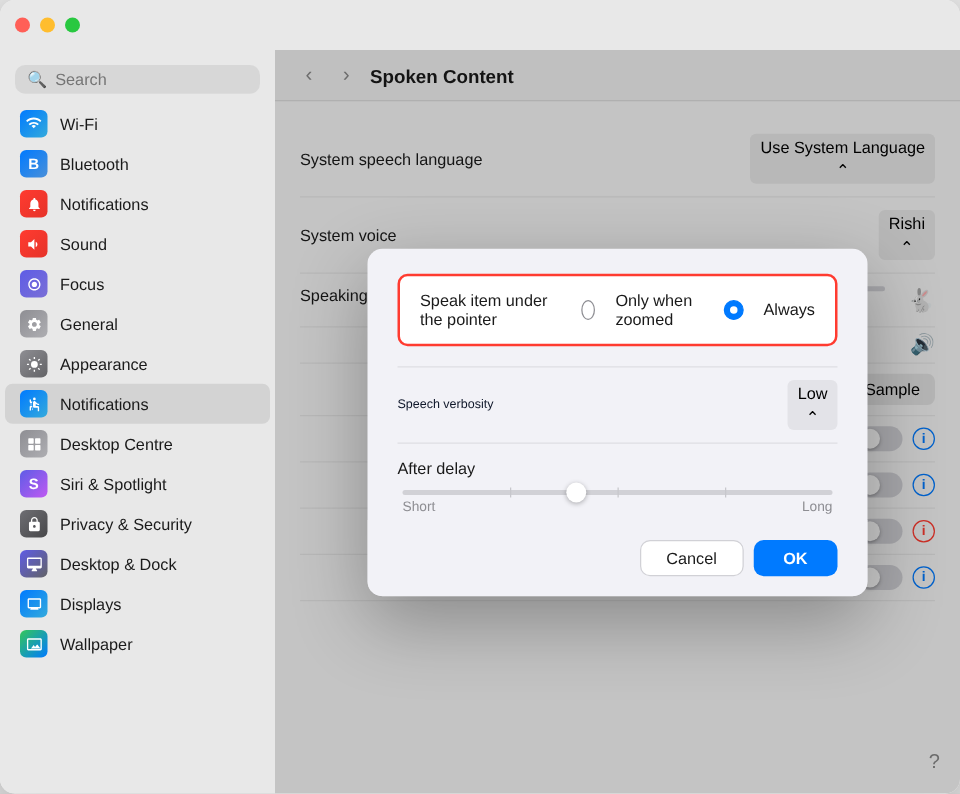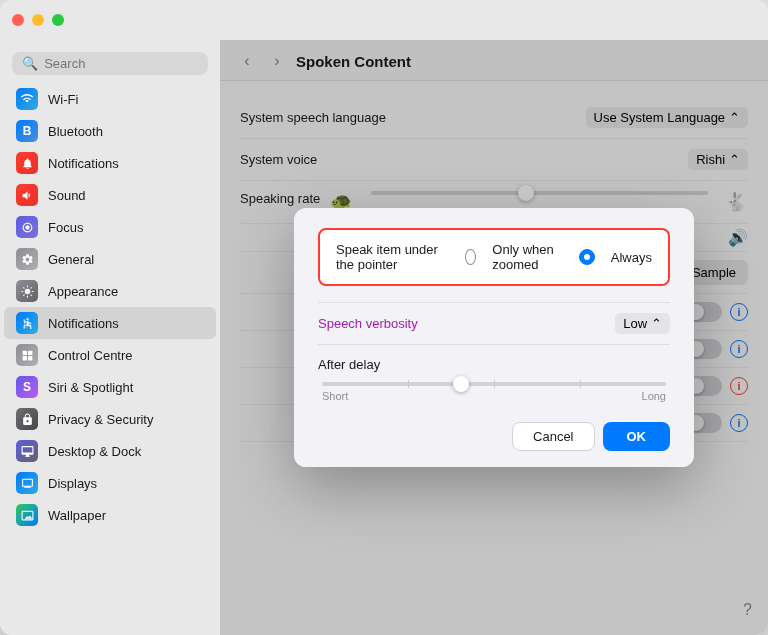--- a/index.html
+++ b/index.html
@@ -199,20 +199,21 @@
     .dropdown-btn {
       background: rgba(0,0,0,0.06);
       border: none;
       border-radius: 5px;
       padding: 3px 8px;
       font-size: 13px;
       cursor: pointer;
       display: flex;
       align-items: center;
       gap: 4px;
+      flex-direction: column;
     }
 
     
     .slider-row {
       display: flex;
       padding: 10px 0;
       gap: 10px;
       border-bottom: 1px solid rgba(0,0,0,0.06);
     }
 
@@ -369,22 +370,22 @@
 
     .modal-row {
       display: flex;
       align-items: center;
       justify-content: space-between;
       padding: 10px 0;
       border-top: 1px solid rgba(0,0,0,0.08);
     }
 
     .modal-row-label {
-      font-size: 13px;
-      color: #a21caf;
+      font-size: 10px;
+      color: #0f172a;
     }
 
     .modal-row-value {
       display: flex;
       align-items: center;
       gap: 4px;
       font-size: 13px;
     }
 
     .delay-row {
@@ -557,21 +558,21 @@
 
       <div class="sidebar-item">
         <div class="sidebar-icon icon-controlcentre">
           <svg width="13" height="13" viewBox="0 0 24 24" fill="white">
               <rect x="3" y="3" width="8" height="8" rx="1" fill="white"></rect>
               <rect x="13" y="3" width="8" height="8" rx="1" fill="white"></rect>
               <rect x="3" y="13" width="8" height="8" rx="1" fill="white"></rect>
               <rect x="13" y="13" width="8" height="8" rx="1" fill="white"></rect>
             </svg>
         </div>
-        <span class="sidebar-label">Control Centre</span>
+        <span class="sidebar-label">Desktop Centre</span>
       </div>
 
       <div class="sidebar-item">
         <div class="sidebar-icon icon-siri">
           <span style="font-size:12px;color:white;font-weight:bold;">S</span>
         </div>
         <span class="sidebar-label">Siri &amp; Spotlight</span>
       </div>
 
       <div class="sidebar-item">

